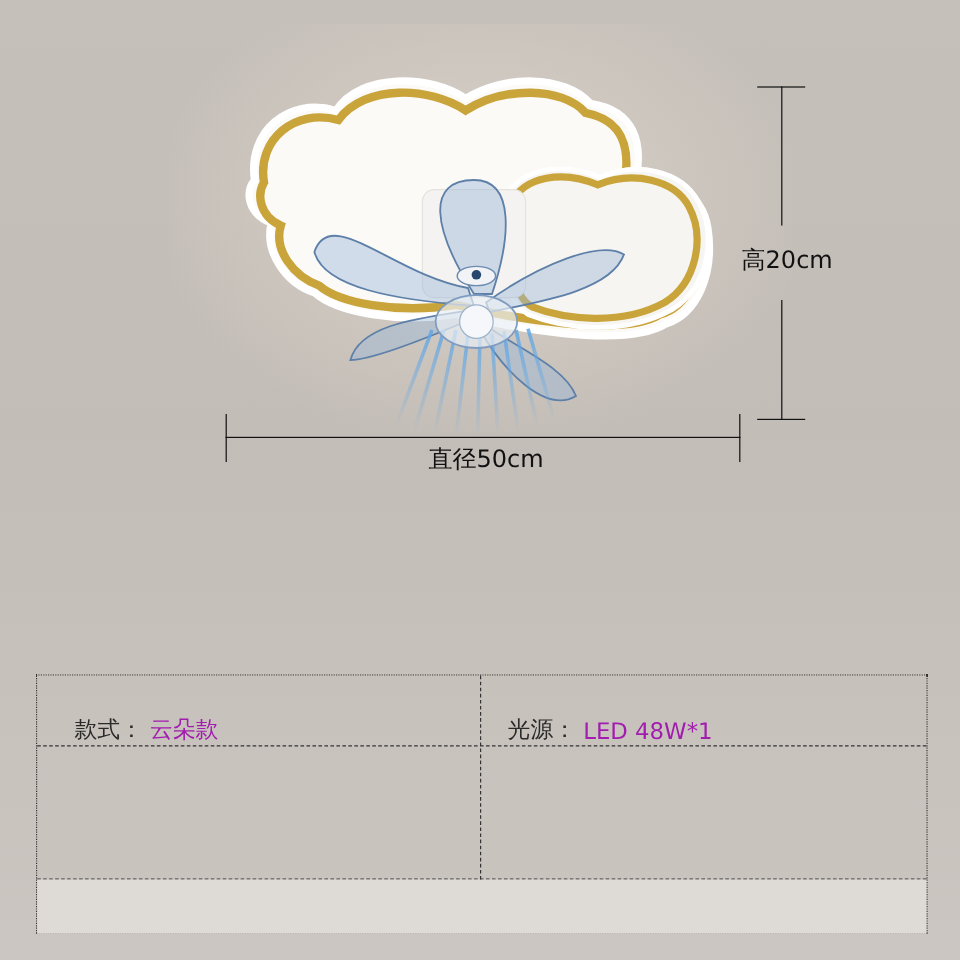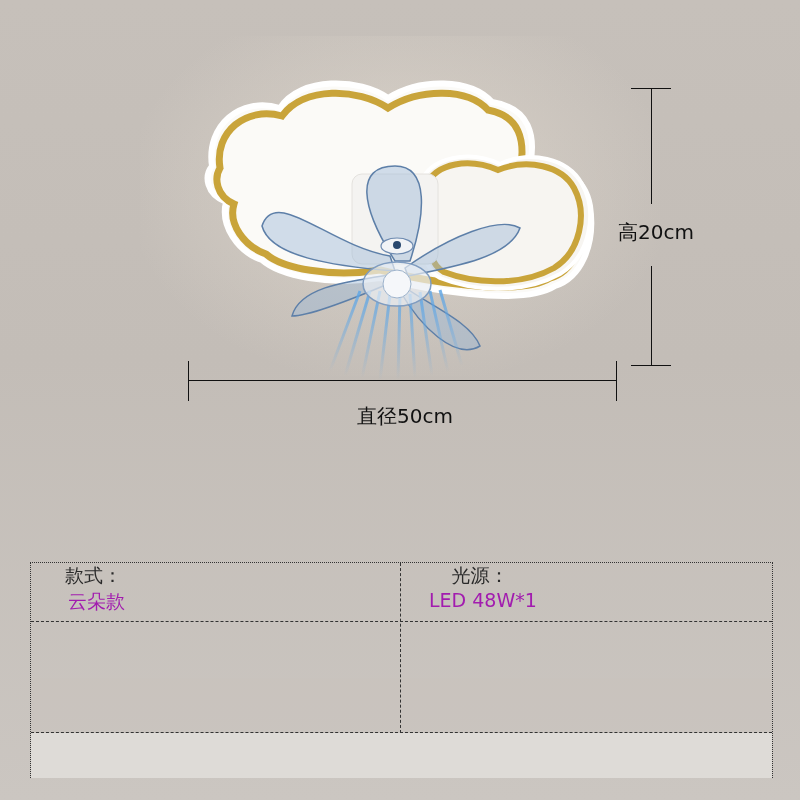--- a/index.html
+++ b/index.html
@@ -2,21 +2,21 @@
 <html><head>
 <meta charset="utf-8">
 <style>
   html, body { margin:0; padding:0; }
   body {
     width:800px; height:800px; overflow:hidden; position:relative;
     background: linear-gradient(180deg, #c6c0ba 0%, #c3bdb7 45%, #cbc6c1 100%);
     font-family: "DejaVu Sans", "Liberation Sans", sans-serif;
     color:#111;
   }
-  .stage { position:absolute; left:0; top:0; width:800px; height:540px;margin-top:16px; }
+  .stage { position:absolute; left:0; top:0; width:800px; height:540px; }
   .glow {
     position:absolute; left:140px; top:20px; width:520px; height:340px;
     background: radial-gradient(ellipse at 50% 45%, rgba(240,232,220,0.55) 0%, rgba(230,222,210,0.25) 45%, rgba(200,194,188,0) 75%);
   }
   svg.lamp { position:absolute; left:0; top:0; }
 
   .dim-h-line { position:absolute; background:#111; }
   .dim-label { position:absolute; font-size:20px; color:#111; white-space:nowrap; }
 
   .spec-table {
@@ -29,22 +29,22 @@
     background: rgba(200,194,188,0.35);
   }
   .spec-row.r0 { top:0; height:59px; }
   .spec-row.r1 { top:59px; height:56px; }
   .spec-row.r2 { top:115px; height:55px; }
   .spec-row.blank { top:170px; height:45px; border-bottom:none; background:#dedbd7; }
   .col-divider {
     position:absolute; left:369px; top:0; height:170px; border-left:1px dashed #333;
   }
   .cell {
-    position:absolute; top:0; height:100%; display:flex; align-items:center;
-    font-size:19px; white-space:nowrap;flex-direction:column;
+    position:absolute; top:0; height:100%; display:flex; align-items:flex-end;
+    font-size:19px; white-space:nowrap;
   }
   .cell.left { left:31px; }
   .cell.right { left:392px; }
   .cell .k { color:#2a2a2a; }
   .cell .v { color:#a21caf; margin-left:6px; font-weight:500; }
   sup { font-size:11px; }
 </style>
 </head>
 <body>
 
@@ -98,21 +98,21 @@
 
   <div class="dim-h-line" style="left:631px; top:72px; width:40px; height:1px;"></div>
   <div class="dim-h-line" style="left:651px; top:72px; width:1px; height:116px;"></div>
   <div class="dim-label" style="left:618px; top:203px;">高20cm</div>
   <div class="dim-h-line" style="left:651px; top:250px; width:1px; height:100px;"></div>
   <div class="dim-h-line" style="left:631px; top:349px; width:40px; height:1px;"></div>
 
   <div class="dim-h-line" style="left:188px; top:345px; width:1px; height:40px;"></div>
   <div class="dim-h-line" style="left:188px; top:364px; width:429px; height:1px;"></div>
   <div class="dim-h-line" style="left:616px; top:345px; width:1px; height:40px;"></div>
-  <div class="dim-label" style="left:357px; top:387px;">直径50cm</div>
+  <div class="dim-label" style="left:357px; top:369px;">直径50cm</div>
 </div>
 
 <div class="spec-table">
   <div class="spec-row r0">
     <div class="cell left">
       <span class="k">款式：</span>
         <span class="v">云朵款</span>
     </div>
     <div class="cell right">
       <span class="k">光源：</span>

